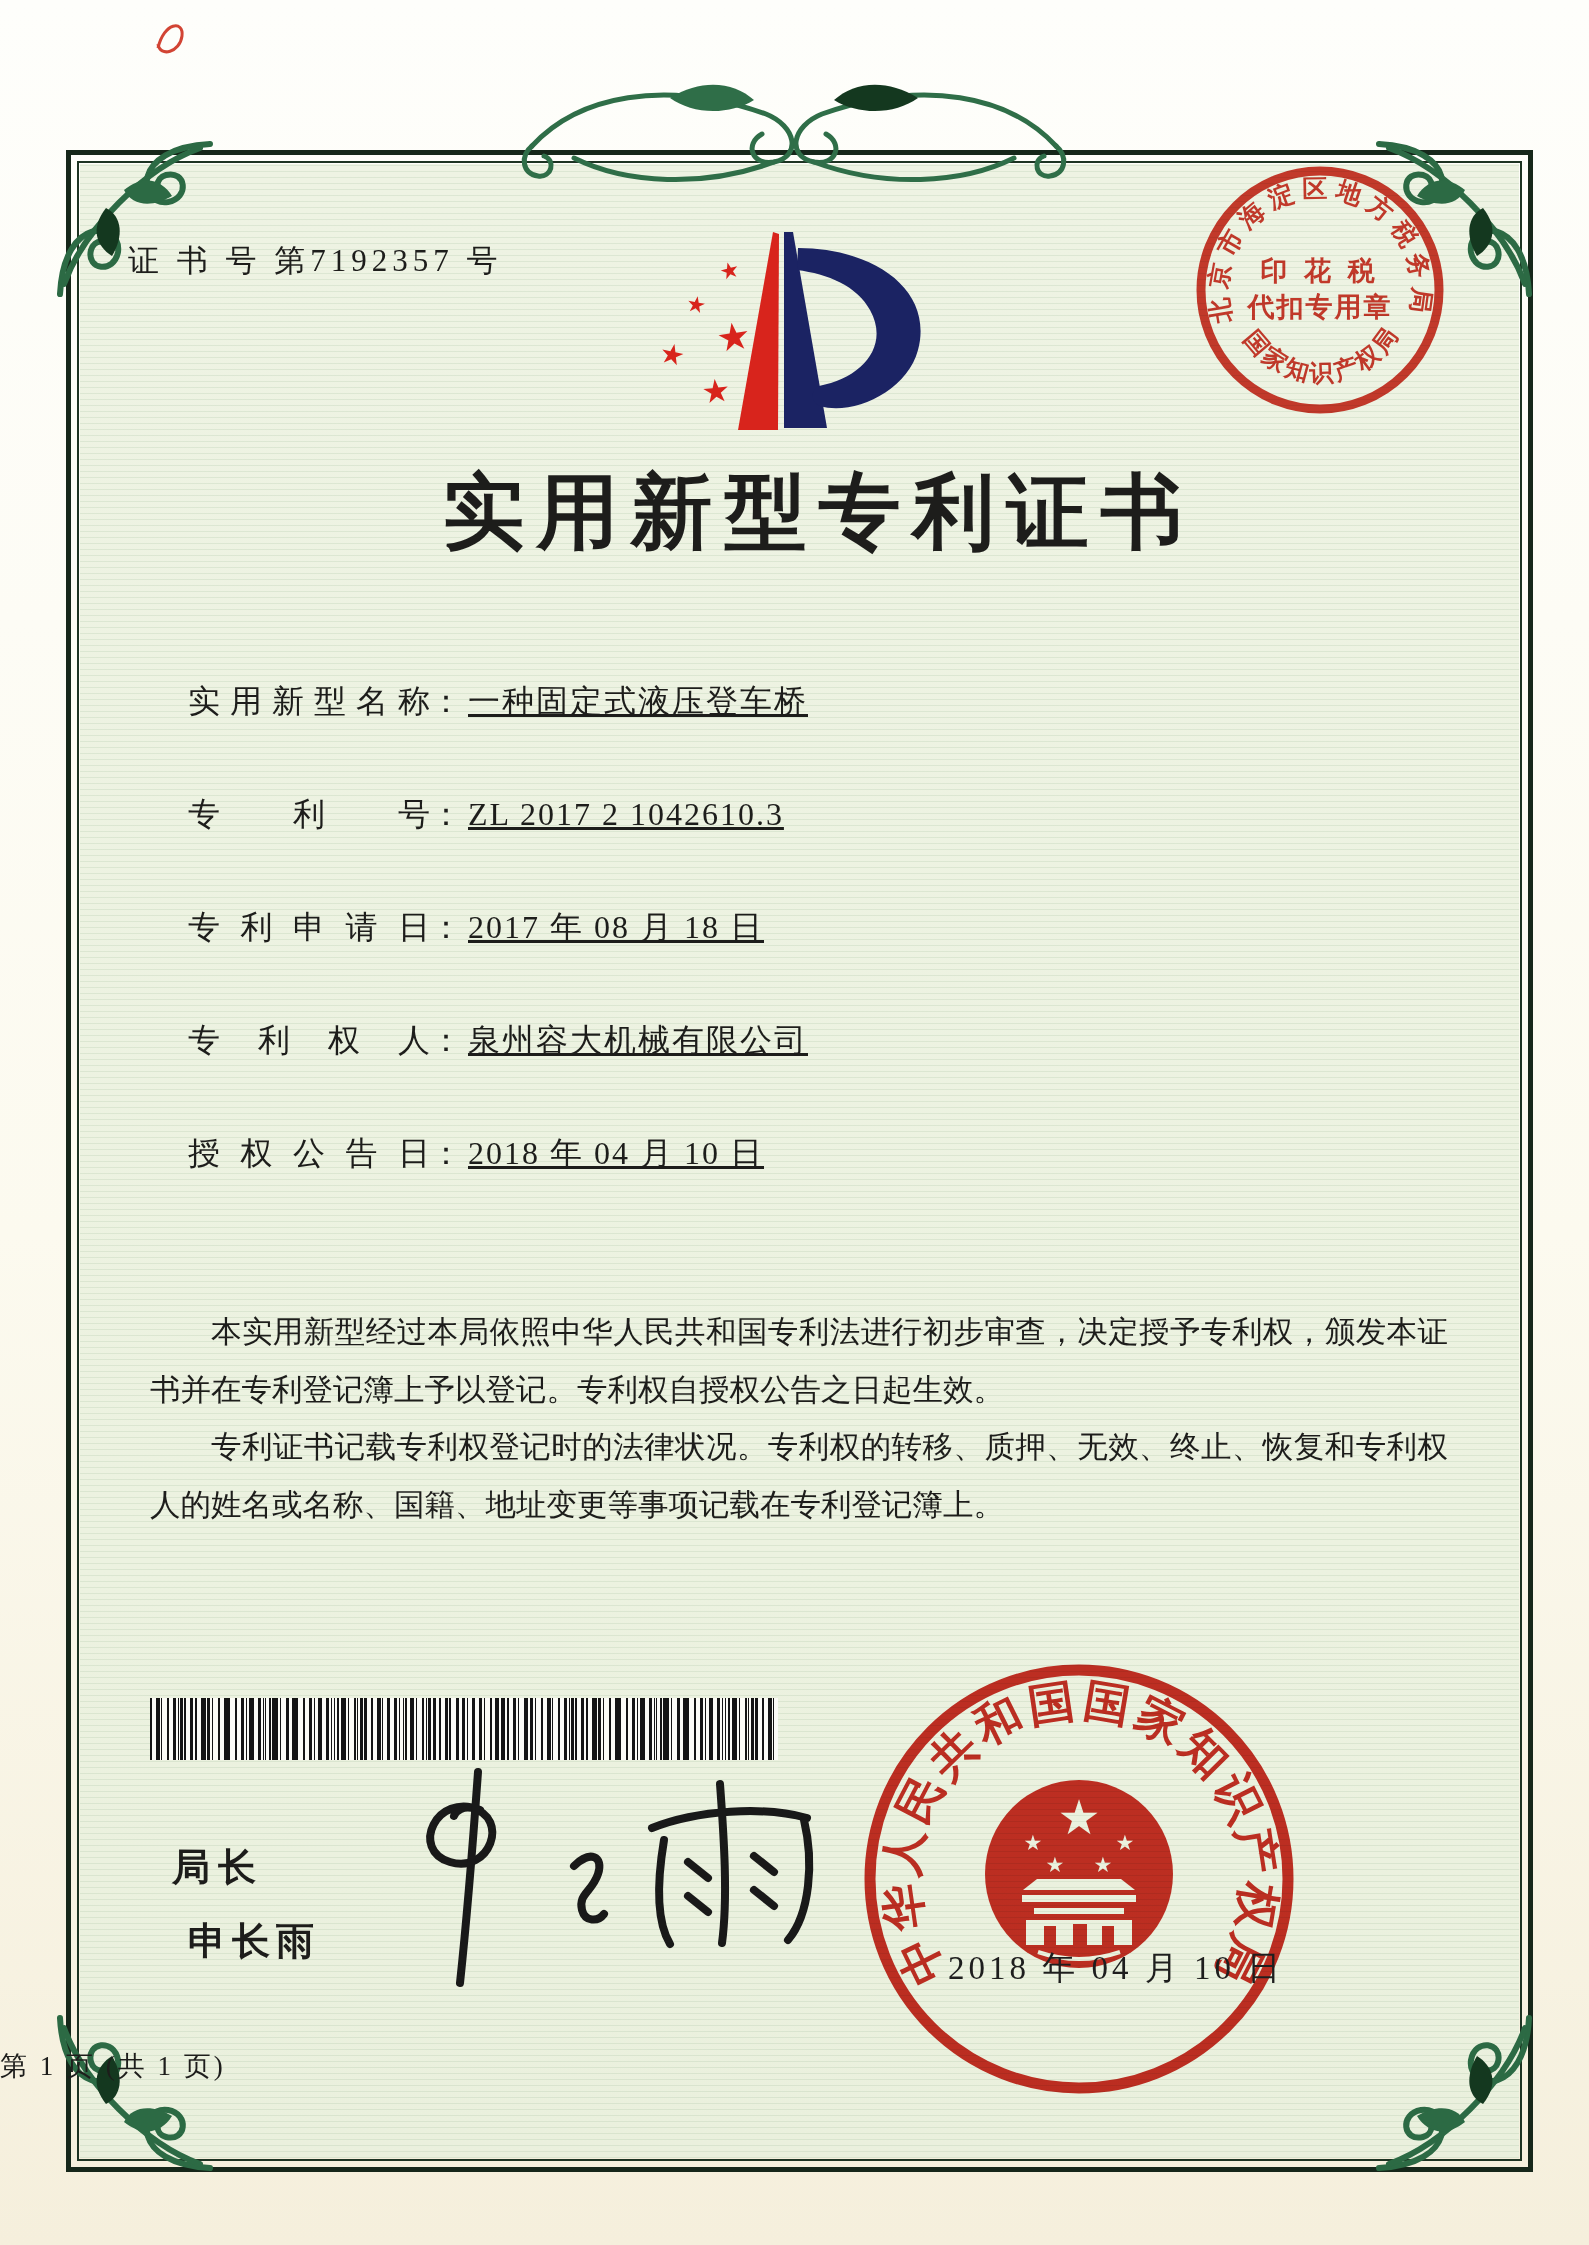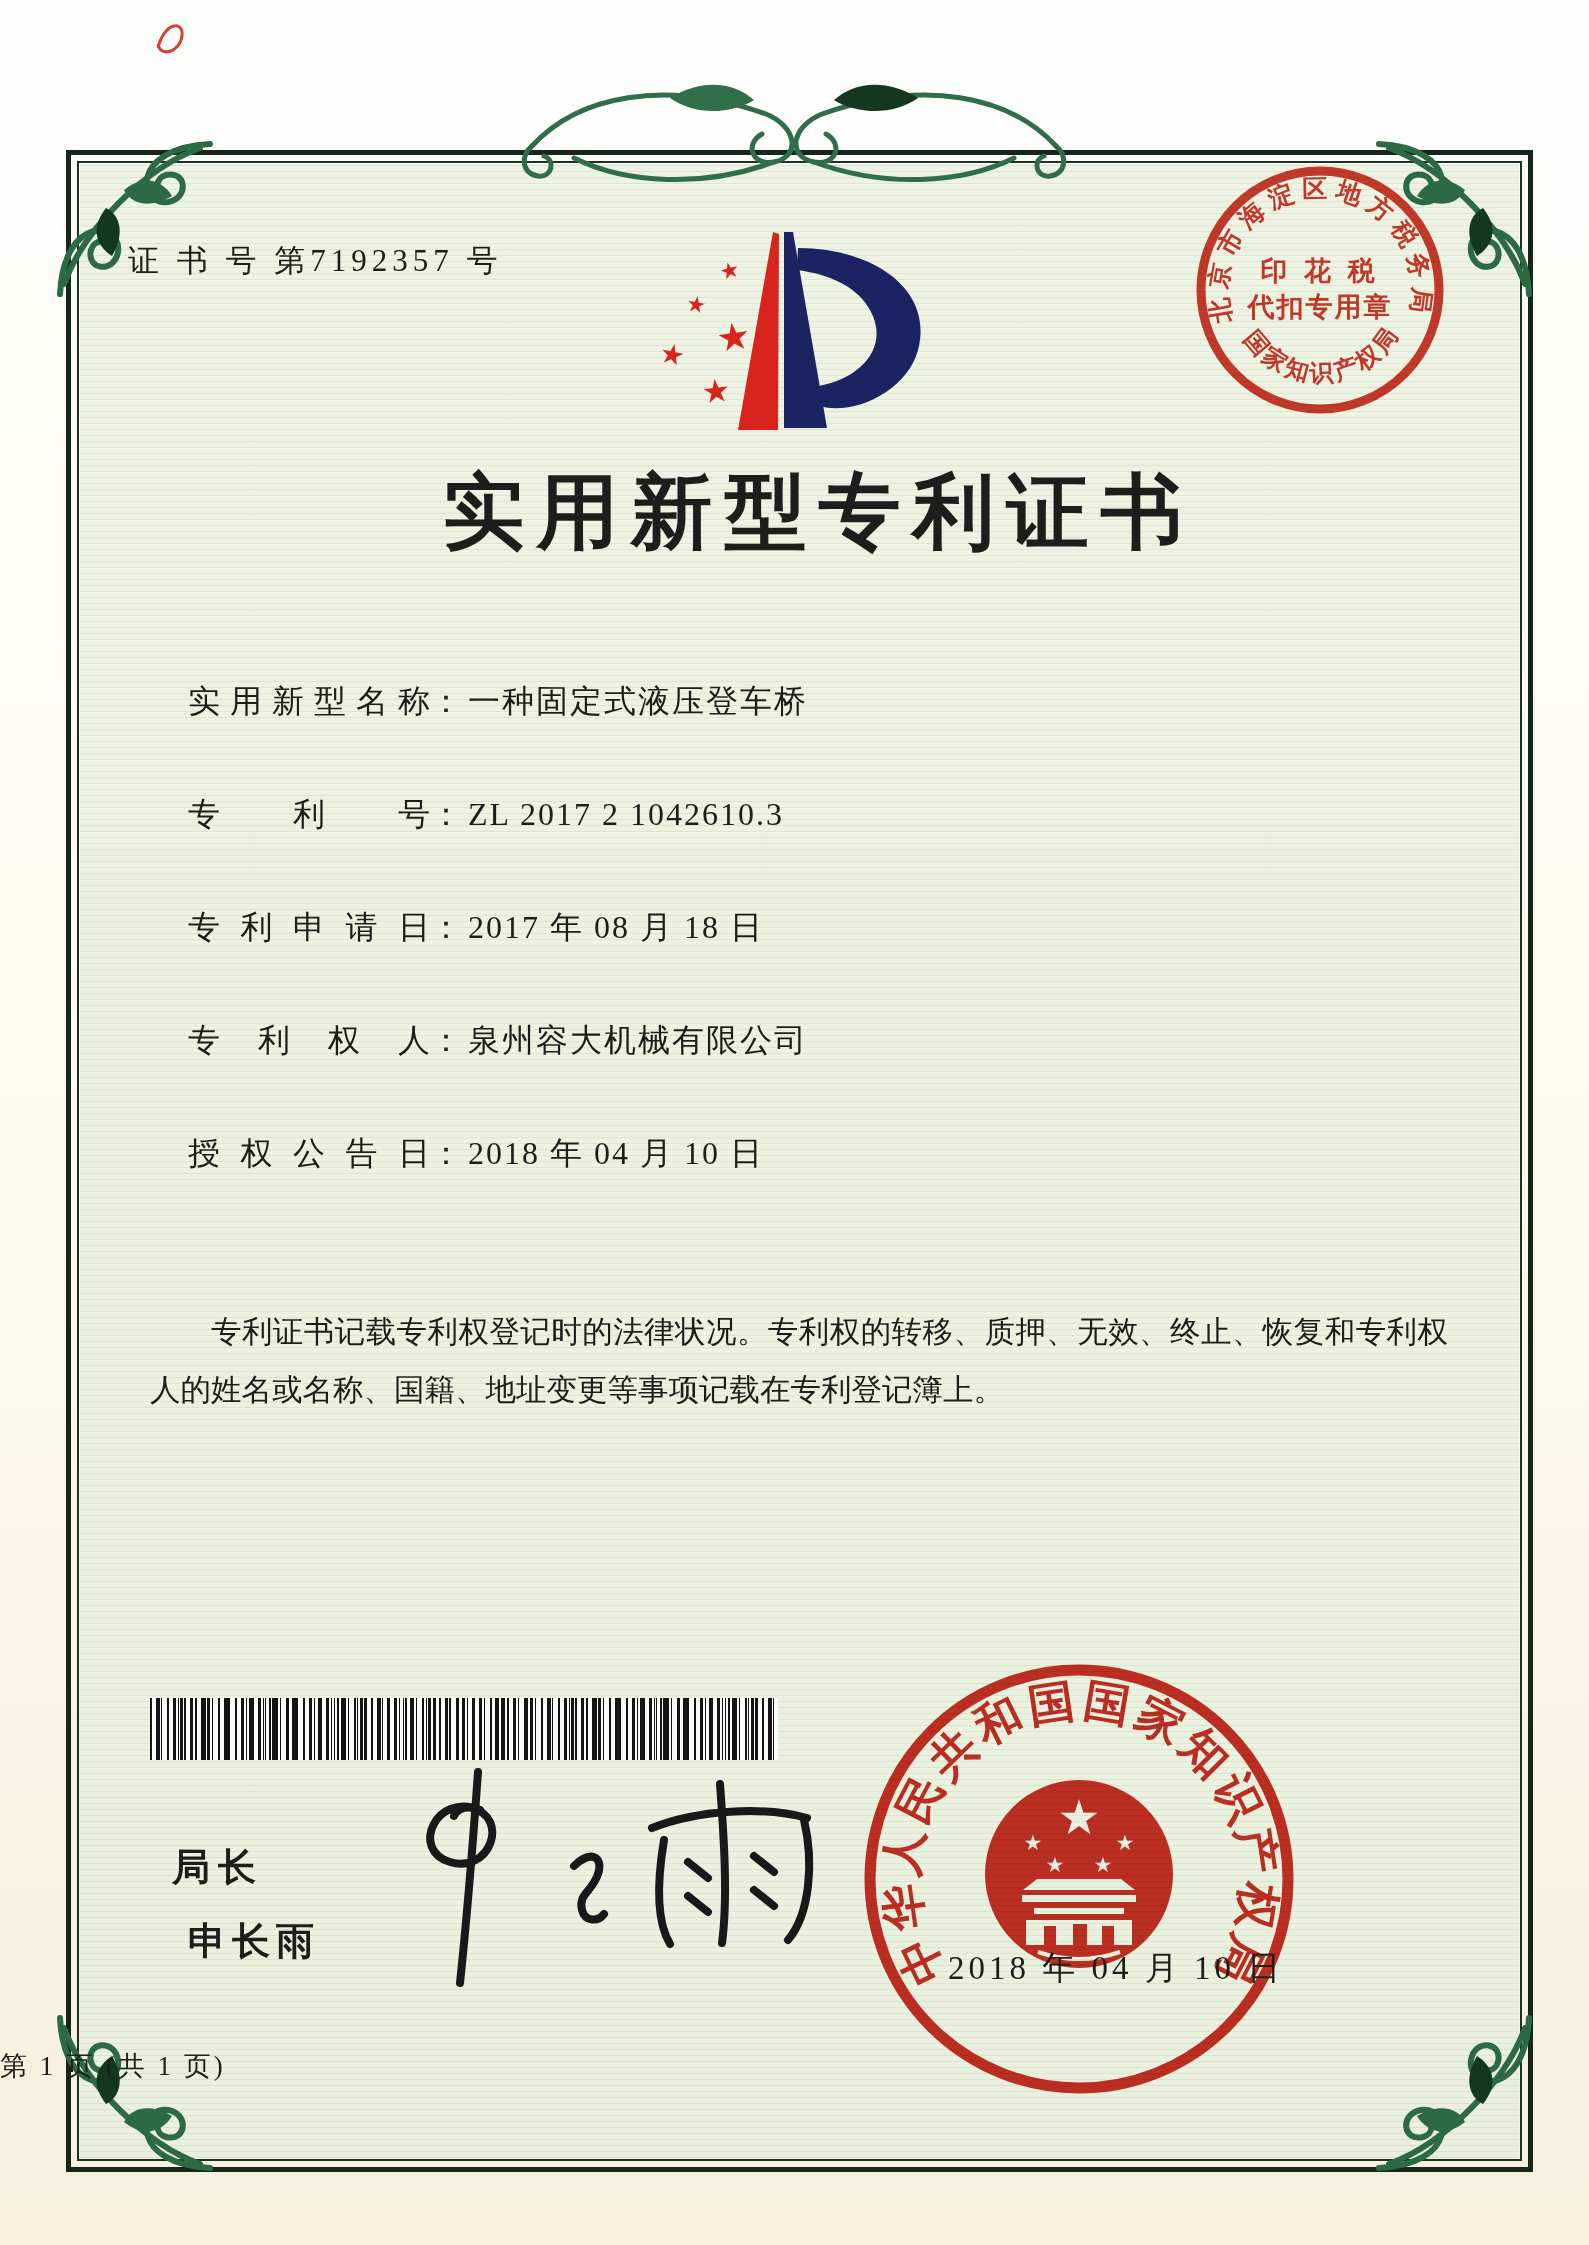--- a/index.html
+++ b/index.html
@@ -28,21 +28,21 @@
 
   
   .cert-no{position:absolute;left:128px;top:240px;font-size:31px;letter-spacing:5px;z-index:5;}
   .logo{position:absolute;left:612px;top:218px;width:332px;height:238px;z-index:5;}
   .tax-stamp{position:absolute;left:1186px;top:156px;width:268px;height:268px;z-index:6;
     mix-blend-mode:multiply;opacity:.92;}
   .title{position:absolute;left:0;top:458px;width:1589px;text-align:center;
     font-size:82px;font-weight:bold;letter-spacing:12px;z-index:5;margin-left:24px;}
 
   
-  .fields{position:absolute;left:188px;top:670px;z-index:5;}
+  .fields{position:absolute;left:188px;top:670px;z-index:5;text-decoration:underline;}
   .field{font-size:32px;line-height:62px;margin-bottom:51px;white-space:nowrap;}
   .f-label{display:inline-block;width:242px;text-align:justify;text-align-last:justify;}
   .f-colon{display:inline-block;}
   .f-value{margin-left:6px;letter-spacing:2px;}
 
   
   .paras{position:absolute;left:150px;top:1304px;width:1298px;z-index:5;}
   .paras p{margin:0;font-size:30.5px;line-height:57.5px;text-align:justify;text-indent:2em;}
 
   
@@ -181,20 +181,21 @@
   </div>
   <div class="field">
     <span class="f-label">专利权人</span><span class="f-colon">：</span><span class="f-value">泉州容大机械有限公司</span>
   </div>
   <div class="field">
     <span class="f-label">授权公告日</span><span class="f-colon">：</span><span class="f-value">2018 年 04 月 10 日</span>
   </div>
 </div>
 
 <div class="paras">
+  <p>本实用新型经过本局依照中华人民共和国专利法进行初步审查，决定授予专利权，颁发本证书并在专利登记簿上予以登记。专利权自授权公告之日起生效。</p>
   <p>专利证书记载专利权登记时的法律状况。专利权的转移、质押、无效、终止、恢复和专利权人的姓名或名称、国籍、地址变更等事项记载在专利登记簿上。</p>
 </div>
 
 <div class="barcode"></div>
 
 <div class="director-label">局长</div>
 <div class="director-name">申长雨</div>
 
 <svg class="sig" viewBox="0 0 500 262">
   <g stroke="#191919" stroke-width="8" fill="none" stroke-linecap="round" stroke-linejoin="round">

